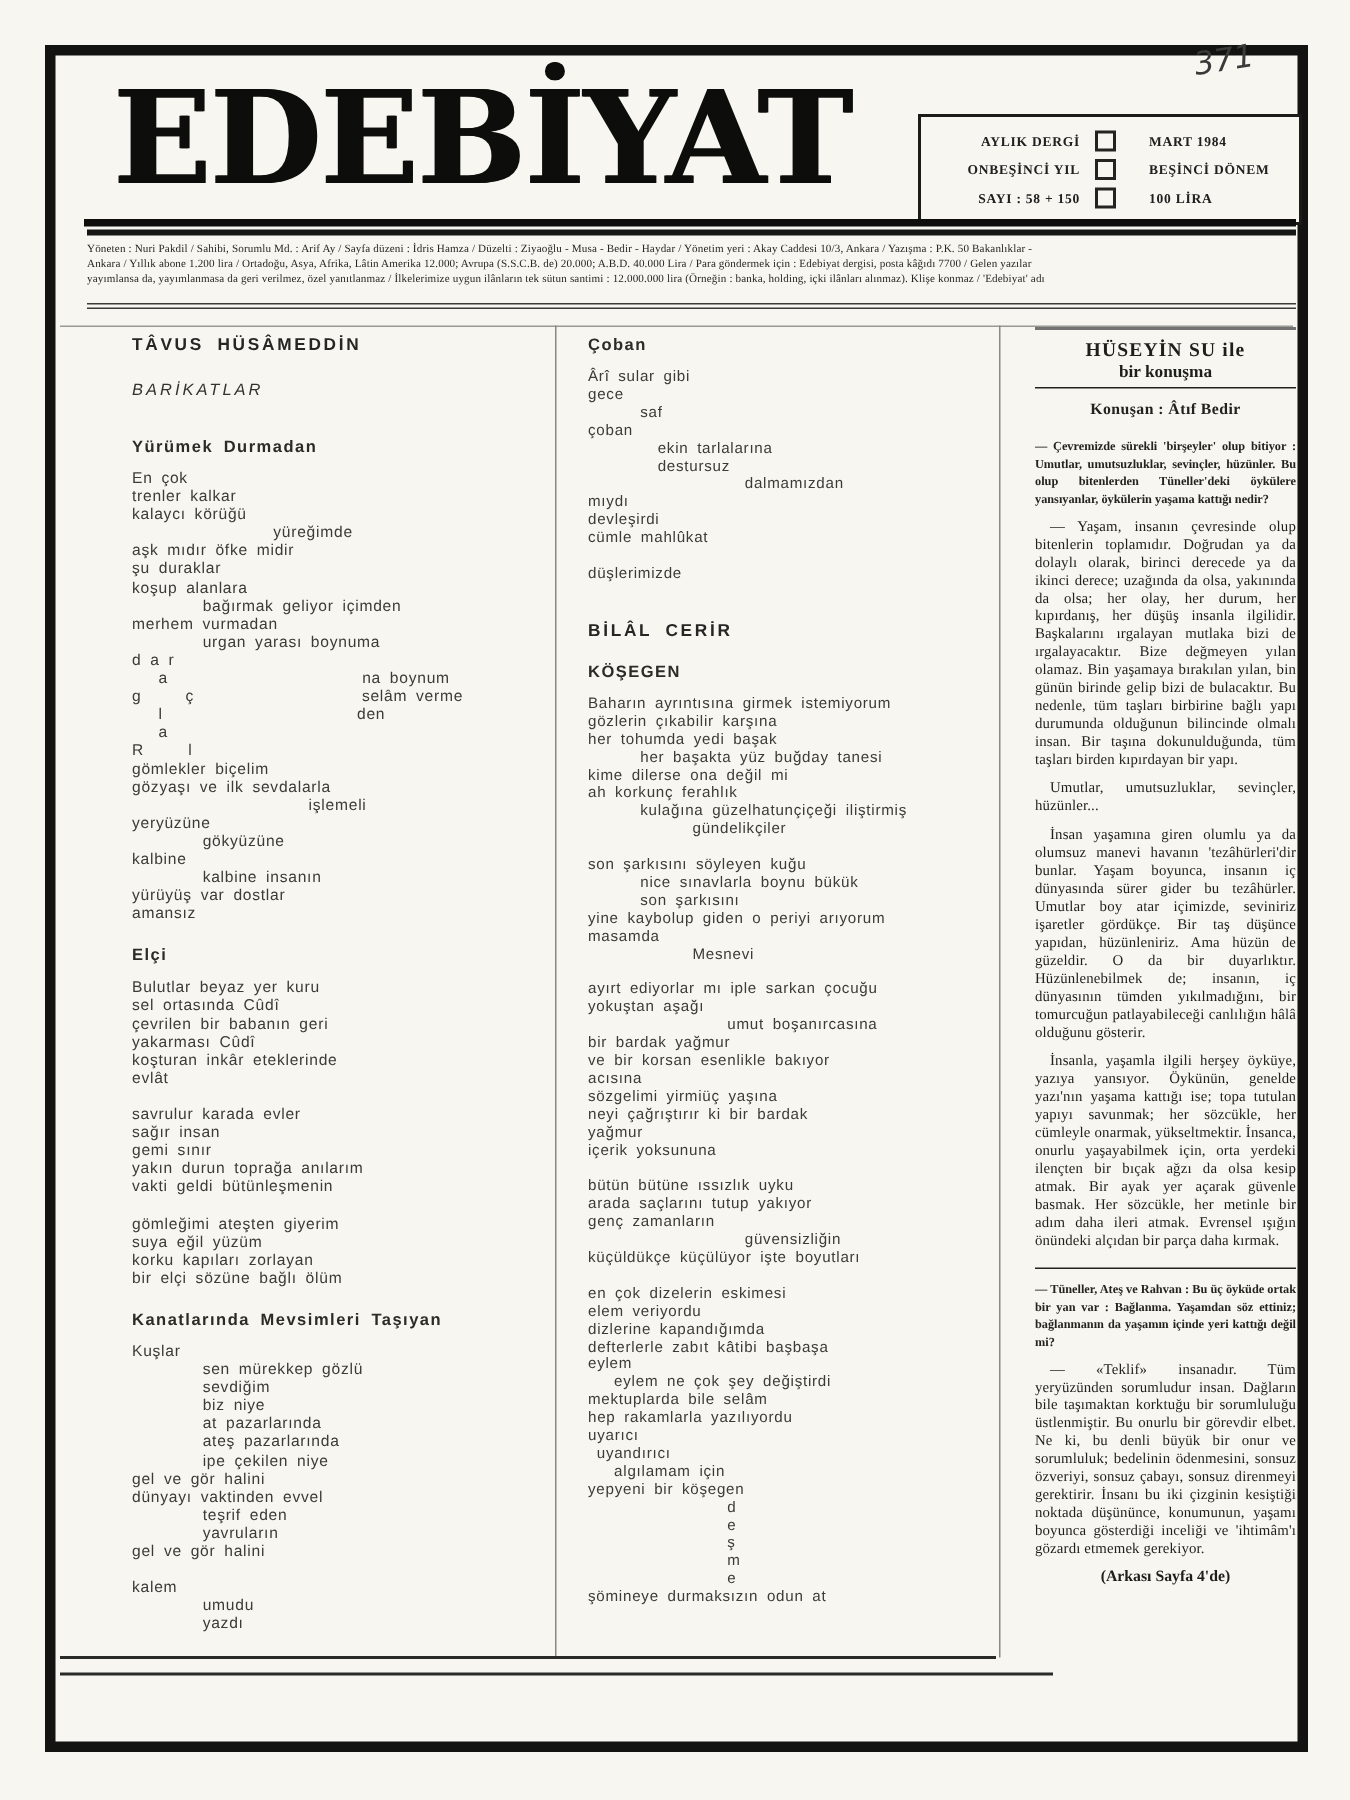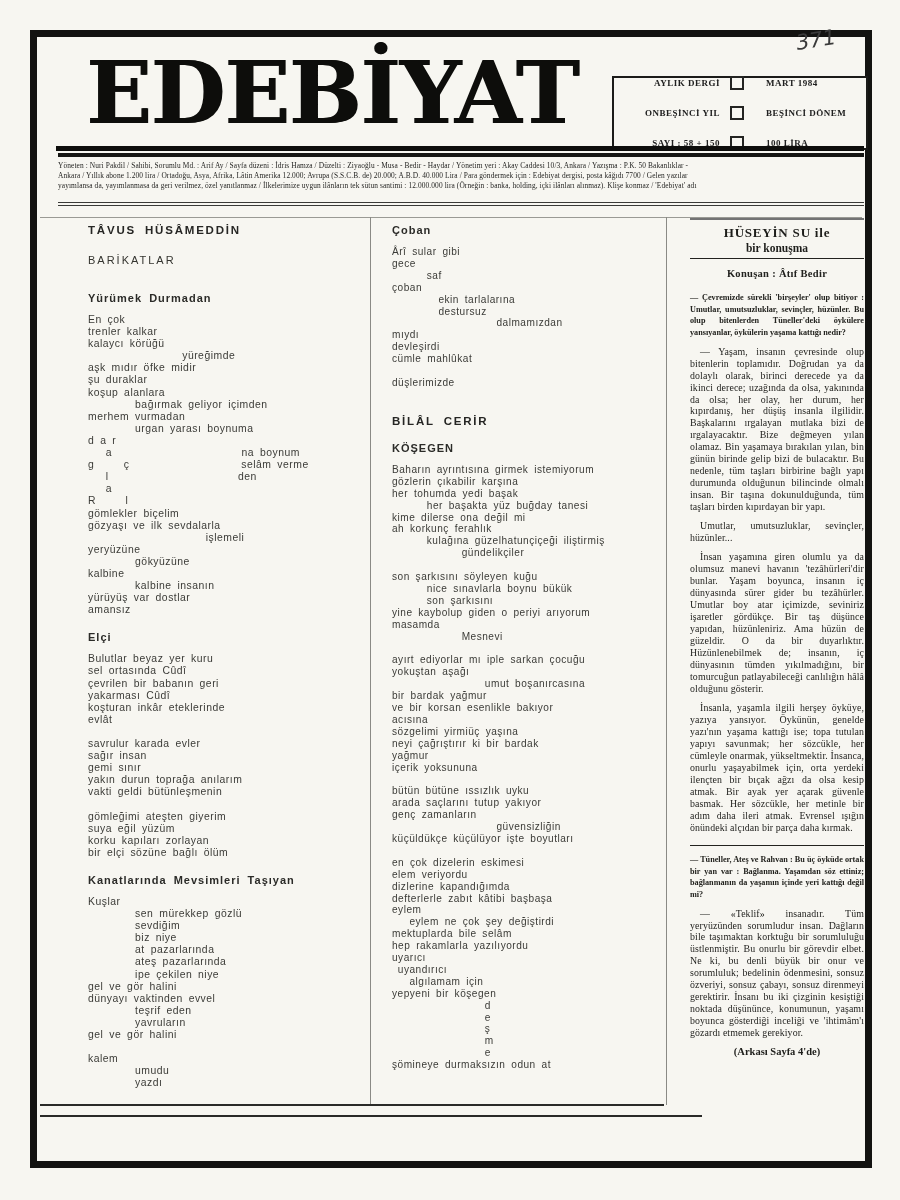--- a/index.html
+++ b/index.html
@@ -3,26 +3,26 @@
 <meta charset="utf-8">
 <style>
   html,body{margin:0;padding:0;background:#e9e8e4;}
   .page{position:relative;width:900px;height:1200px;background:#f7f6f1;overflow:hidden;
         font-family:"Liberation Sans",sans-serif;color:#1c1b18;}
   .frame{position:absolute;left:30px;top:30px;width:842px;height:1138px;
          border:7px solid #131311;box-sizing:border-box;}
   .handwrite{position:absolute;left:796px;top:28px;font:italic 21px "DejaVu Sans",sans-serif;
          color:#3a3a3a;transform:rotate(-9deg);}
   
-  .masthead-title{position:absolute;left:86px;top:50px;font-family:"DejaVu Serif",serif;
+  .masthead-title{position:absolute;left:75px;top:50px;font-family:"DejaVu Serif",serif;
          font-weight:bold;font-size:86px;line-height:1;letter-spacing:-1px;color:#0d0d0b;
          text-shadow:1px 0 0 #0d0d0b;}
   .infobox{position:absolute;left:612px;top:76px;width:256px;height:74px;box-sizing:border-box;
          border:2px solid #1b1b19;display:flex;flex-direction:column;justify-content:center;
-         gap:16px;padding:4px 8px;background:#f7f6f1;}
+         gap:5px;padding:4px 8px;background:#f7f6f1;}
   .ib-row{display:flex;align-items:center;font-family:"Liberation Serif",serif;
          font-weight:bold;font-size:9px;letter-spacing:.5px;color:#202020;}
   .ib-left{width:98px;text-align:right;}
   .ib-sq{width:10px;height:10px;border:2px solid #242422;margin:0 10px;flex:0 0 auto;}
   .ib-right{flex:1;text-align:left;padding-left:12px;}
   .bar1{position:absolute;left:56px;top:146px;width:808px;height:5px;background:#0e0e0c;}
   .bar2{position:absolute;left:58px;top:153px;width:806px;height:4px;background:#161614;}
   .imprint{position:absolute;left:58px;top:161px;width:806px;overflow:hidden;
          font-family:"Liberation Serif",serif;font-size:7.4px;line-height:9.8px;
          color:#262624;letter-spacing:.1px;}
@@ -32,21 +32,21 @@
   
   .vline{position:absolute;top:217px;width:1px;height:888px;background:#8a8a85;}
   .v1{left:370px;} .v2{left:666px;}
   .toprule{position:absolute;left:40px;top:217px;width:822px;height:1px;background:#9a9a94;}
   .botrule1{position:absolute;left:40px;top:1104px;width:624px;height:2px;background:#2a2a28;}
   .botrule2{position:absolute;left:40px;top:1115px;width:662px;height:2px;background:#2a2a28;}
   
   .col1{position:absolute;left:88px;top:224px;width:274px;}
   .col2{position:absolute;left:392px;top:224px;width:266px;}
   .p-author{font-weight:bold;font-size:11.5px;letter-spacing:1.8px;color:#262624;word-spacing:4px;}
-  .p-book{margin-top:18px;font-size:11px;letter-spacing:2px;color:#34342f;word-spacing:3px;}
+  .p-book{margin-top:18px;font-size:11px;letter-spacing:2px;color:#34342f;word-spacing:3px;font-style:italic;}
   .p-title{font-weight:bold;font-size:11px;letter-spacing:1px;word-spacing:3px;color:#2b2b28;}
   .mt-big{margin-top:26px;} .mt-mid{margin-top:15px;}
   .poem{margin-top:10px;white-space:pre;font-size:10.4px;line-height:12.1px;
         letter-spacing:.5px;word-spacing:2.5px;color:#3b3b37;}
   .col2 .poem{font-size:10.1px;line-height:11.9px;}
   
   .col3{position:absolute;left:690px;top:218px;width:174px;font-family:"Liberation Serif",serif;}
   .c3-head{border-top:2px solid #737373;padding-top:5px;text-align:center;font-weight:bold;color:#1e1e1b;}
   .c3-title{font-size:13px;letter-spacing:.8px;}
   .c3-sub{font-size:11.5px;border-bottom:1.5px solid #22221f;padding-bottom:4px;margin-top:1px;}

